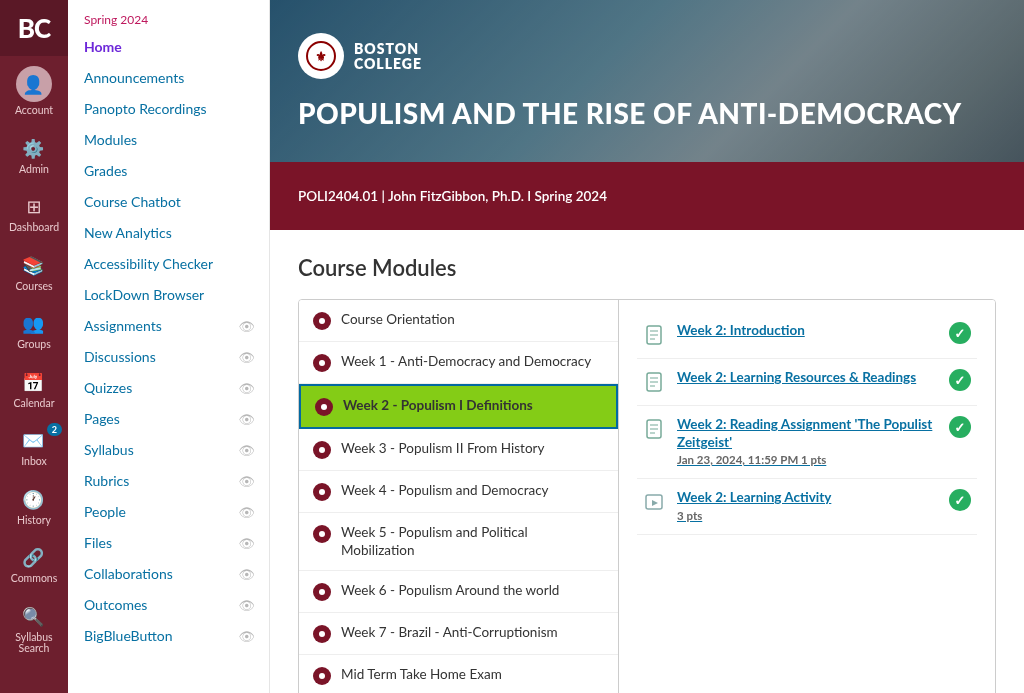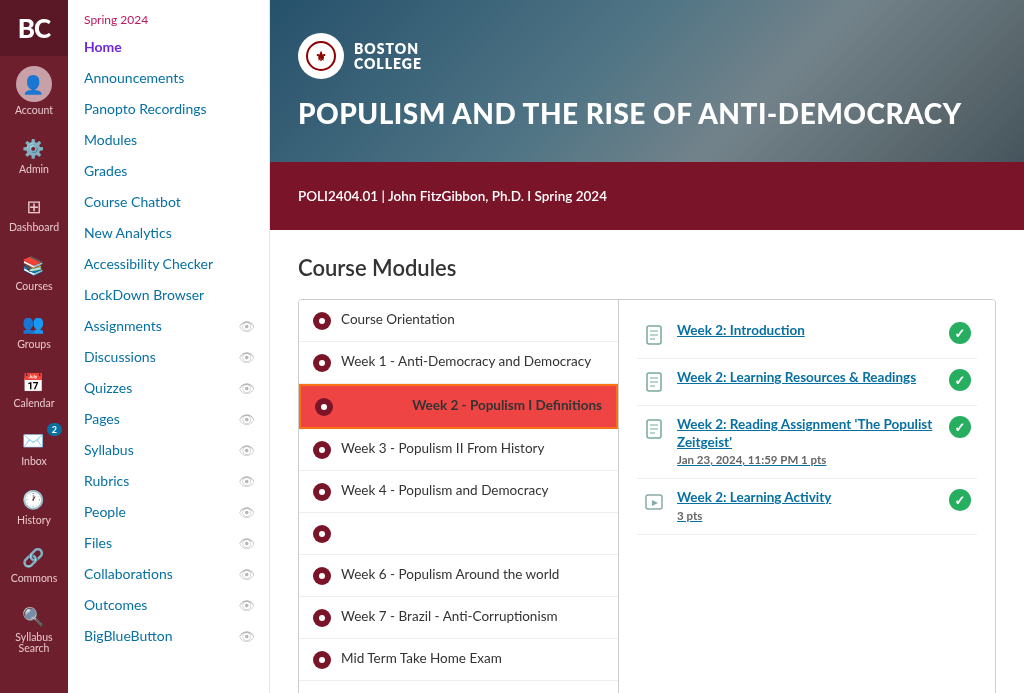--- a/index.html
+++ b/index.html
@@ -187,24 +187,23 @@
       display: flex;
       align-items: flex-start;
       padding: 11px 14px;
       cursor: pointer;
       border-bottom: 1px solid #eee;
       gap: 10px;
       color: #333;
       font-size: 13.5px;
     }
     .module-item.selected {
-      background: #ef4444;
-      border: 2px solid #f97316;
+      background: #84cc16;
+      border: 2px solid #0369a1;
       font-weight: 700;
-      text-align: right;
     }
     .module-dot {
       width: 18px; height: 18px;
       border-radius: 50%;
       background: #7a1428;
       flex-shrink: 0;
       margin-top: 1px;
       display: flex; align-items: center; justify-content: center;
     }
     .module-dot::after {
@@ -427,20 +426,21 @@
           <div class="module-item">
             <div class="module-dot"></div>
             <span class="module-item-label">Week 3 - Populism II From History</span>
           </div>
           <div class="module-item">
             <div class="module-dot"></div>
             <span class="module-item-label">Week 4 - Populism and Democracy</span>
           </div>
           <div class="module-item">
             <div class="module-dot"></div>
+            <span class="module-item-label">Week 5 - Populism and Political Mobilization</span>
           </div>
           <div class="module-item">
             <div class="module-dot"></div>
             <span class="module-item-label">Week 6 - Populism Around the world</span>
           </div>
           <div class="module-item">
             <div class="module-dot"></div>
             <span class="module-item-label">Week 7 - Brazil - Anti-Corruptionism</span>
           </div>
           <div class="module-item">

